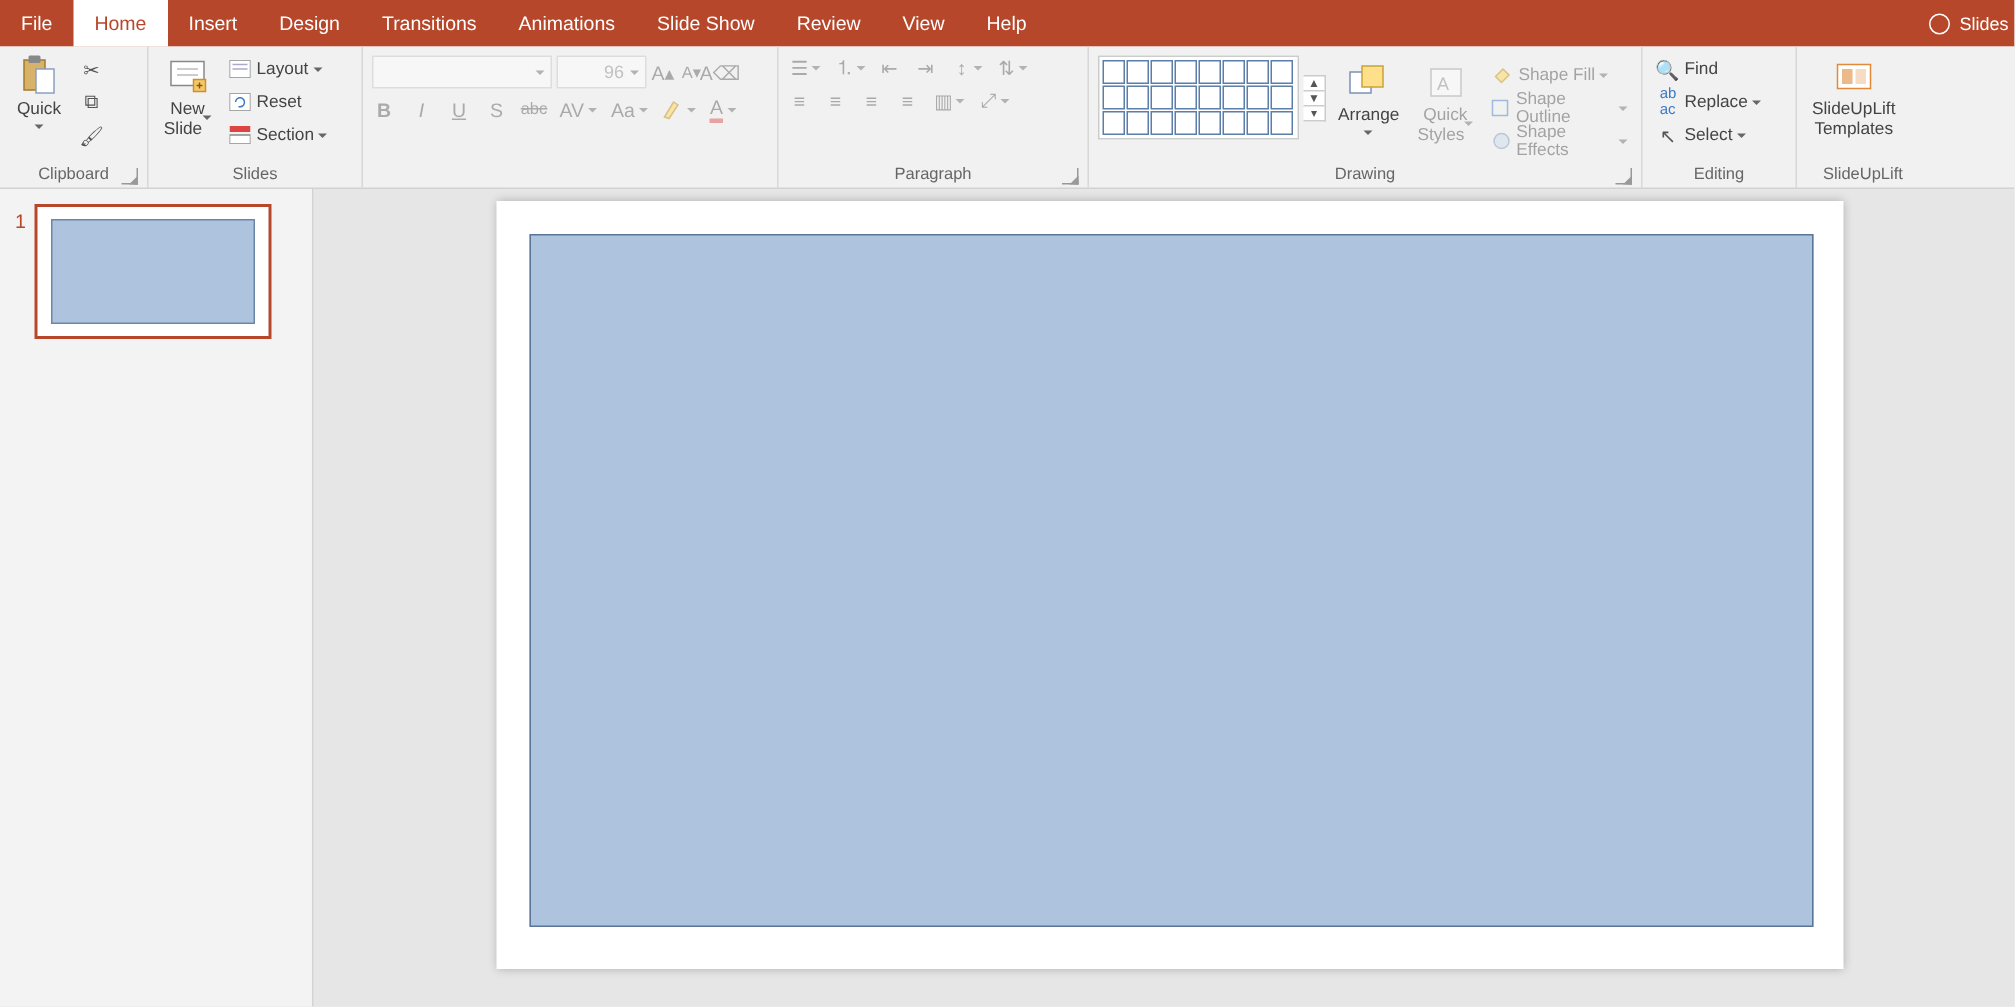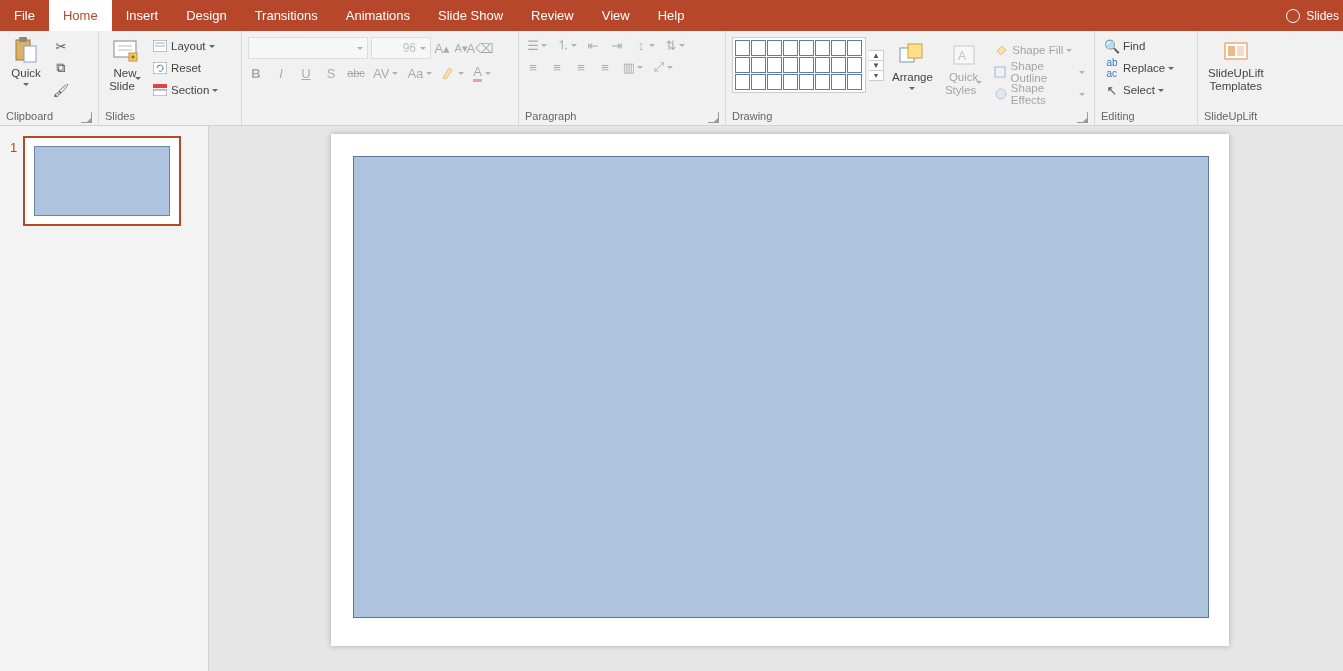--- a/index.html
+++ b/index.html
@@ -78,20 +78,21 @@
   }
   .group-body {
     flex:1;
     display:flex;
     align-items:flex-start;
     gap:4px;
   }
   .group-label {
     height:18px;
     display:flex;
+    justify-content:center;
     align-items:center;
     color:#666;
     font-size:11px;
     position:relative;
   }
   .dlg-launcher {
     position:absolute;
     right:0; bottom:2px;
     width:10px; height:10px;
     border:1px solid #999;

